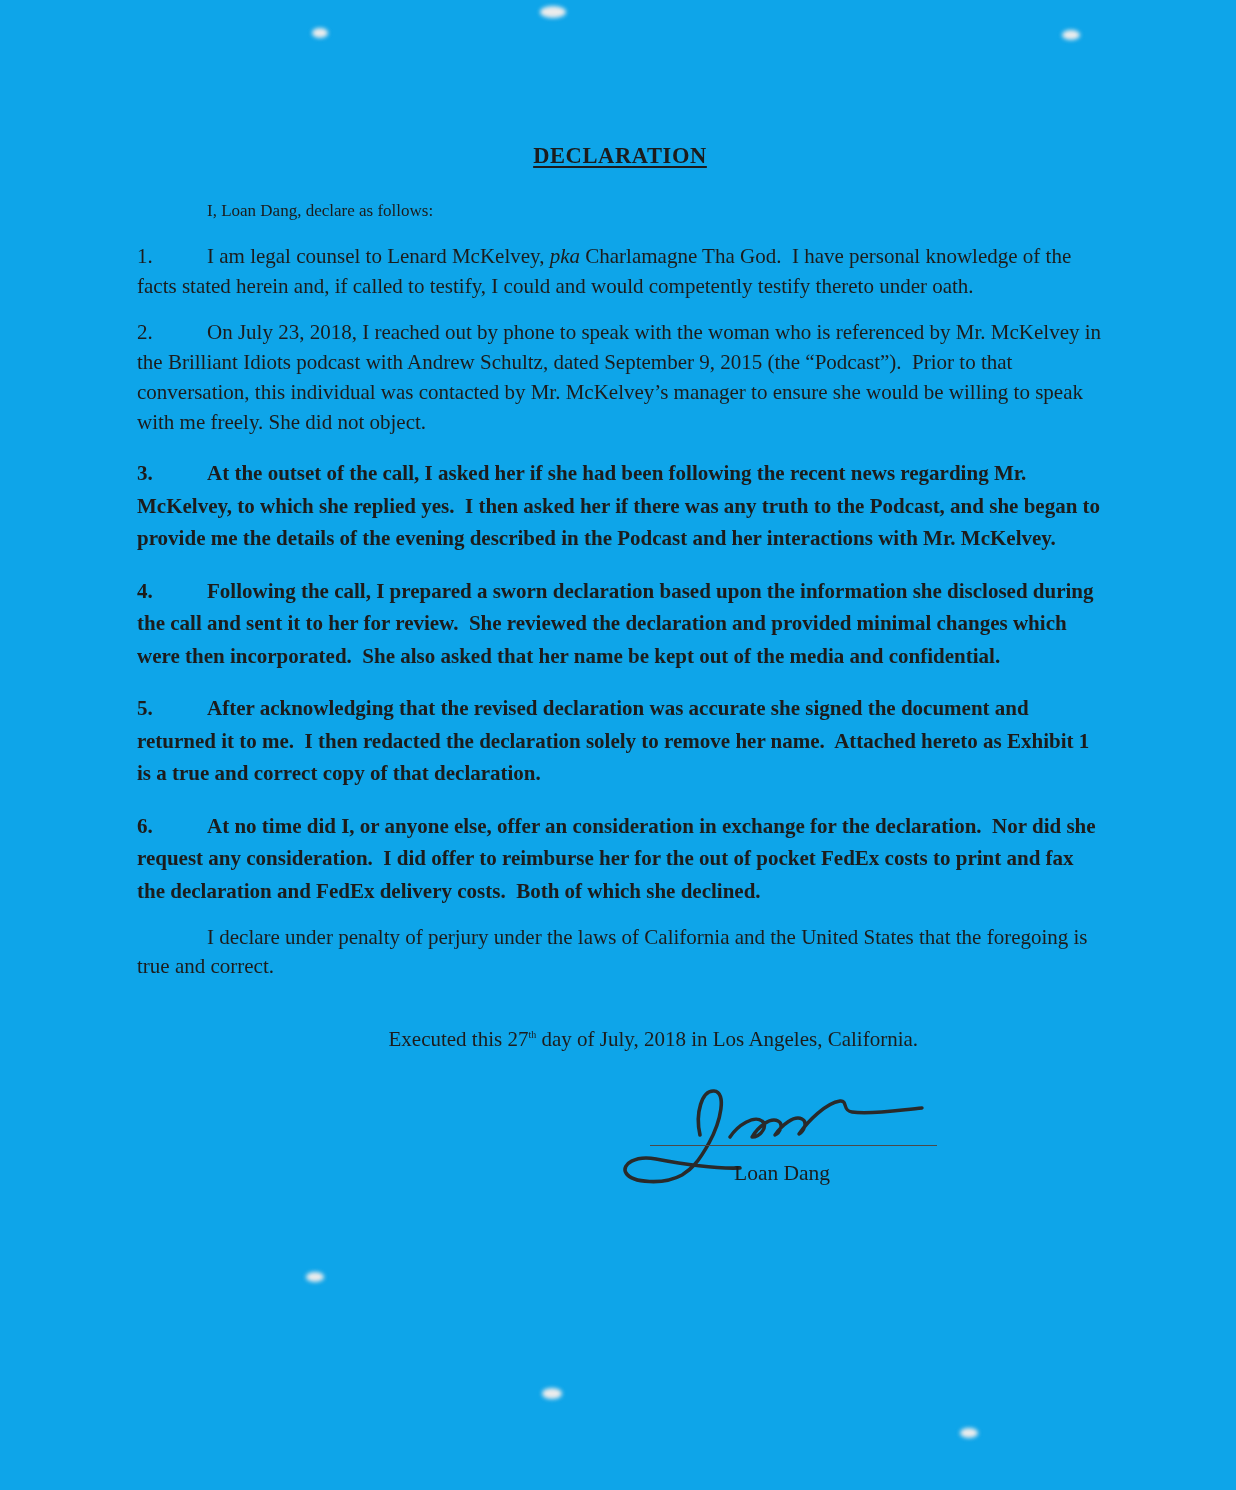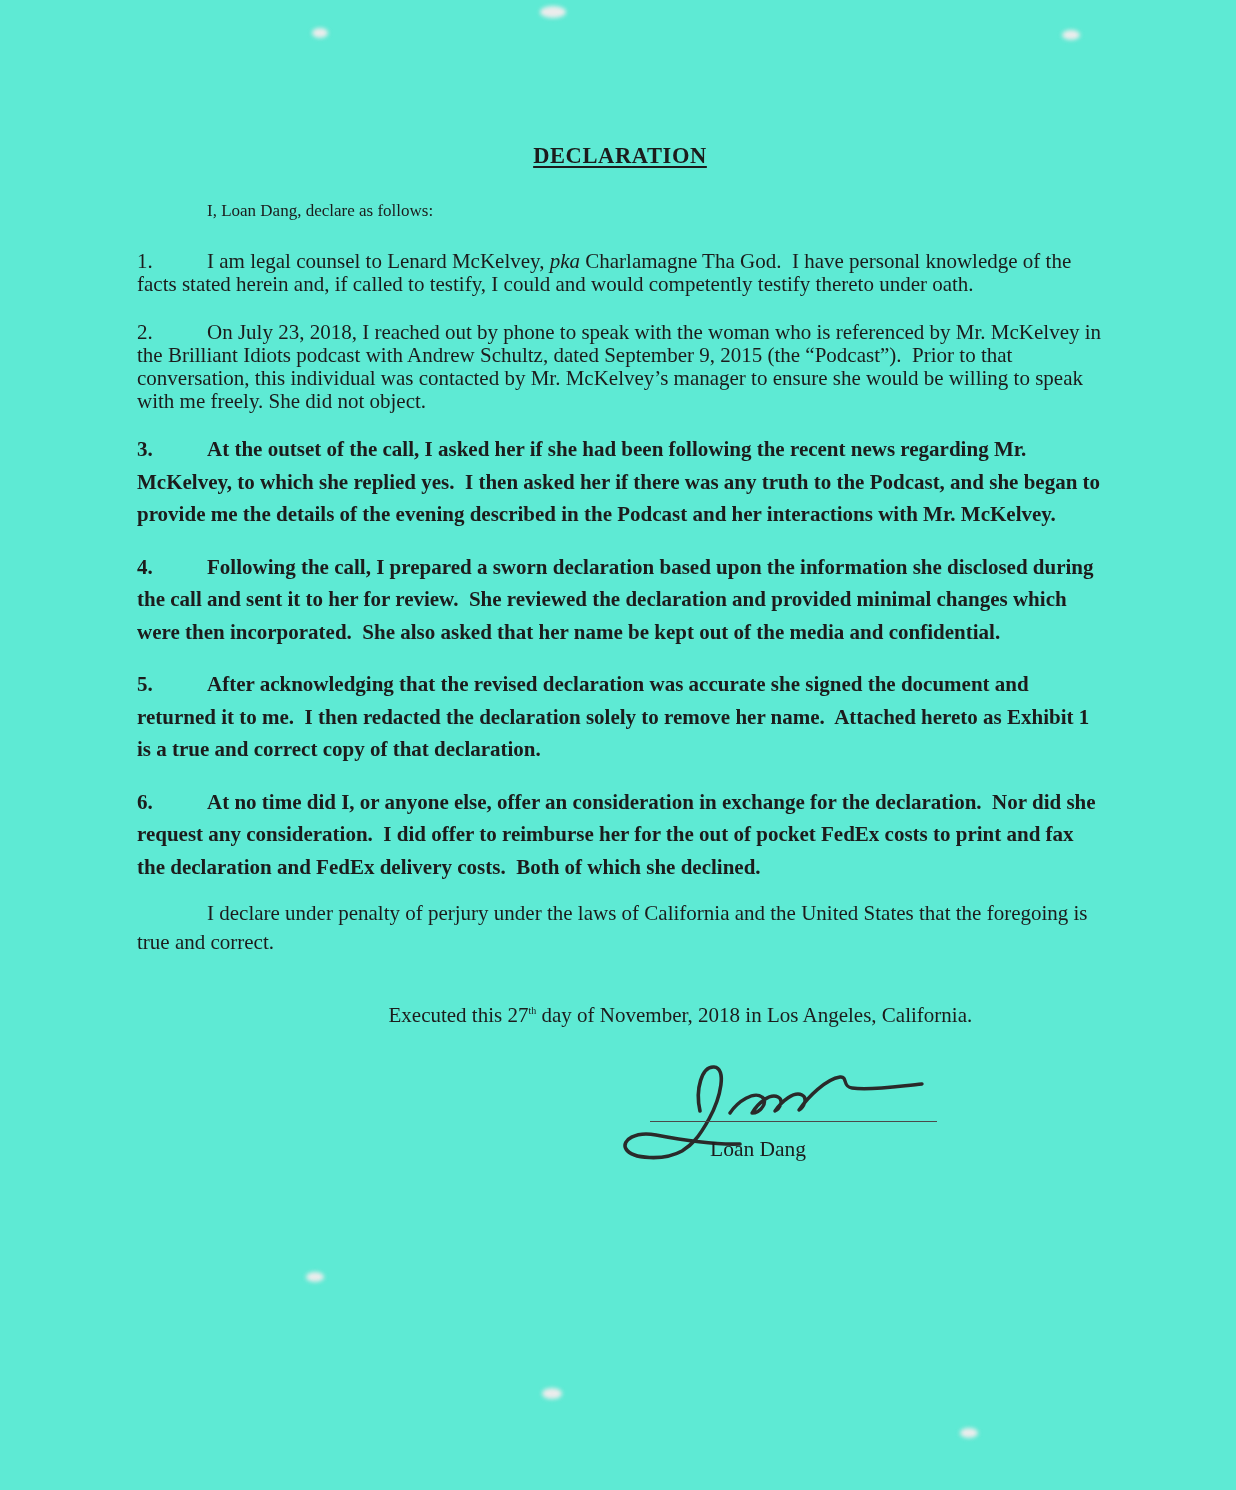--- a/index.html
+++ b/index.html
@@ -11,21 +11,21 @@
     width: 1236px;
     height: 1490px;
     position: relative;
     font-family: "Liberation Serif", "DejaVu Serif", serif;
     color: #1c1c1c;
     overflow: hidden;
   }
   .page {
     position: absolute;
     inset: 0;
-    background: #5eead4;
+    background: #0ea5e9;
   }
   .content {
     position: absolute;
     left: 137px;
     top: 0;
     width: 966px;
   }
   .doc-title {
     margin-top: 143px;
     text-align: center;
@@ -40,21 +40,21 @@
     font-size: 17px;
     line-height: 29px;
     text-indent: 70px;
     white-space: pre-wrap;
   }
   .para {
     font-size: 21px;
     line-height: 29px;
     text-align: left;
   }
-  .para.tight { line-height: 23px; margin-top: 25px; }
+  .para.tight { line-height: 30px; margin-top: 16px; }
   .para.wide  { line-height: 32.5px; margin-top: 20px; font-weight: bold; }
   .para .num {
     display: inline-block;
     width: 70px;
   }
   .para .ptext { white-space: pre-wrap; }
   .closing {
     margin-top: 16px;
     font-size: 21px;
     line-height: 29px;
@@ -92,21 +92,21 @@
     position: absolute;
     left: -38px;
     top: -4px;
     width: 330px;
     height: 110px;
     pointer-events: none;
   }
   .sig-name {
     position: absolute;
     top: 72px;
-    left: 60px;
+    left: 84px;
     font-size: 21.5px;
   }
   .speck {
     position: absolute;
     border-radius: 50%;
     background: #ececec;
     filter: blur(2px);
   }
 </style>
 </head>
@@ -147,21 +147,21 @@
       <span class="num">5.</span><span class="ptext">After acknowledging that the revised declaration was accurate she signed the document and returned it to me.  I then redacted the declaration solely to remove her name.  Attached hereto as Exhibit 1 is a true and correct copy of that declaration.</span>
     </div>
 
     <div class="para wide">
       <span class="num">6.</span><span class="ptext">At no time did I, or anyone else, offer an consideration in exchange for the declaration.  Nor did she request any consideration.  I did offer to reimburse her for the out of pocket FedEx costs to print and fax the declaration and FedEx delivery costs.  Both of which she declined.</span>
     </div>
 
     <div class="closing">I declare under penalty of perjury under the laws of California and the United States that the foregoing is true and correct.</div>
 
     <div class="executed">
-      <span>Executed this 27</span><sup>th</sup><span> day of November, 2018 in Los Angeles, California.</span>
+      <span>Executed this 27</span><sup>th</sup><span> day of July, 2018 in Los Angeles, California.</span>
     </div>
 
     <div class="signature-block">
       <svg class="sig-svg" viewBox="0 0 330 110" fill="none">
         <path d="M 88,50 C 83,28 90,5 102,6 C 115,7 109,36 97,58 C 87,76 80,84 70,90 C 52,100 20,98 14,88 C 9,79 24,70 44,74 C 70,79 102,84 128,83" stroke="#2a2a2a" stroke-width="3.6" stroke-linecap="round" stroke-linejoin="round"></path>
         <path d="M 118,52 C 126,40 142,30 150,36 C 157,41 148,52 140,52 C 146,42 158,32 166,36 C 172,39 168,48 163,50 C 170,40 182,30 190,34 C 196,37 192,46 187,49 C 196,36 214,18 228,16 C 236,15 230,26 240,27 C 258,30 288,25 310,23" stroke="#2a2a2a" stroke-width="3.4" stroke-linecap="round" stroke-linejoin="round"></path>
       </svg>
       <div class="sig-line"></div>
       <div class="sig-name">Loan Dang</div>
     </div>

